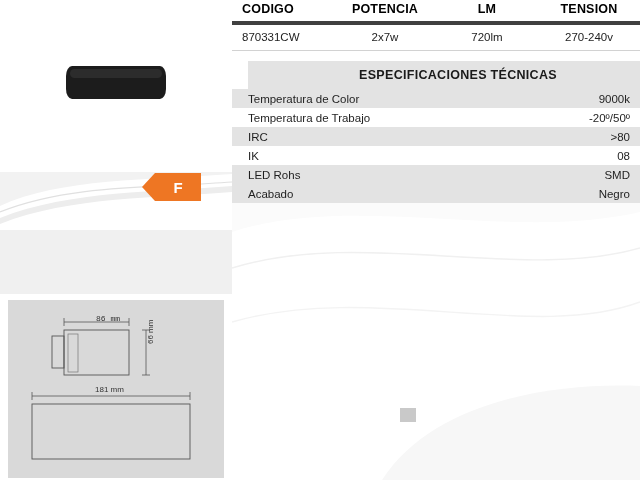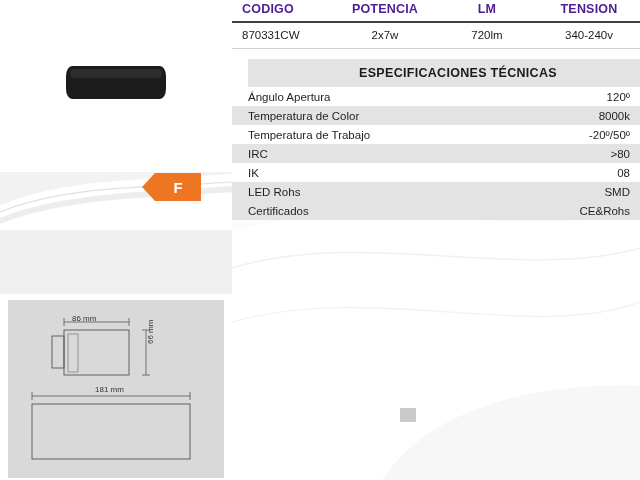--- a/index.html
+++ b/index.html
@@ -85,21 +85,21 @@
     background: #d9d9d9;
   }
   .dim-panel svg { display: block; }
   .dim-label {
     position: absolute;
     font-size: 8px;
     color: #333333;
     font-family: "Liberation Sans", sans-serif;
     white-space: nowrap;
   }
-  .dim-86 { left: 72px; top: 314px; }
+  .dim-86 { left: 96px; top: 314px; font-family: Liberation Mono, monospace; }
   .dim-66 { left: 146px; top: 344px; transform: rotate(-90deg); transform-origin: left top; }
   .dim-181 { left: 95px; top: 385px; }
 
   
   .bg-swoosh {
     position: absolute;
     left: 232px; top: 172px;
     width: 408px; height: 308px;
     overflow: hidden;
     pointer-events: none;
@@ -118,32 +118,32 @@
     width: 408px;
   }
 
   table { border-collapse: collapse; width: 100%; }
 
   
   .code-table { width: 408px; table-layout: fixed; }
   .code-table th {
     font-size: 12.5px;
     font-weight: bold;
-    color: #4c1d95;
+    color: #000000;
     padding: 2px 0 5px 0;
     text-align: center;
     letter-spacing: 0.2px;
   }
   .code-table th.first { text-align: left; padding-left: 10px; }
   .code-table td {
     font-size: 11.5px;
     color: #222222;
     text-align: center;
     padding: 6px 0 7px 0;
-    border-top: 2px solid #404040;
+    border-top: 4px solid #404040;
     border-bottom: 1px solid #d2d2d2;
   }
   .code-table td.first { text-align: left; padding-left: 10px; }
 
   
   .spec-title {
     width: 408px;
     background: #e3e3e3;
     text-align: center;
     font-size: 12.5px;
@@ -238,54 +238,50 @@
           <th>POTENCIA</th>
           <th>LM</th>
           <th>TENSION</th>
         </tr>
       </thead>
       <tbody>
         <tr>
           <td class="first">870331CW</td>
           <td>2x7w</td>
           <td>720lm</td>
-          <td>340-240v</td>
+          <td>270-240v</td>
         </tr>
       </tbody>
     </table>
 
     <div class="spec-title">ESPECIFICACIONES TÉCNICAS</div>
 
     <table class="spec-table">
       <tbody>
-        <tr class="odd">
-          <td class="k">Ángulo Apertura</td>
-          <td class="v">120º</td>
-        </tr>
         <tr class="even">
           <td class="k">Temperatura de Color</td>
-          <td class="v">8000k</td>
+          <td class="v">9000k</td>
         </tr>
         <tr class="odd">
           <td class="k">Temperatura de Trabajo</td>
           <td class="v">-20º/50º</td>
         </tr>
         <tr class="even">
           <td class="k">IRC</td>
           <td class="v">&gt;80</td>
         </tr>
         <tr class="odd">
           <td class="k">IK</td>
           <td class="v">08</td>
         </tr>
         <tr class="even">
           <td class="k">LED Rohs</td>
           <td class="v">SMD</td>
         </tr>
         <tr class="even">
-          <td class="k">Certificados</td>
-          <td class="v">CE&amp;Rohs</td>
+          <td class="k">Acabado</td>
+          <td class="v">Negro</td>
         </tr>
       </tbody>
     </table>
   </div>
 
 </div>
 
 </body></html>

